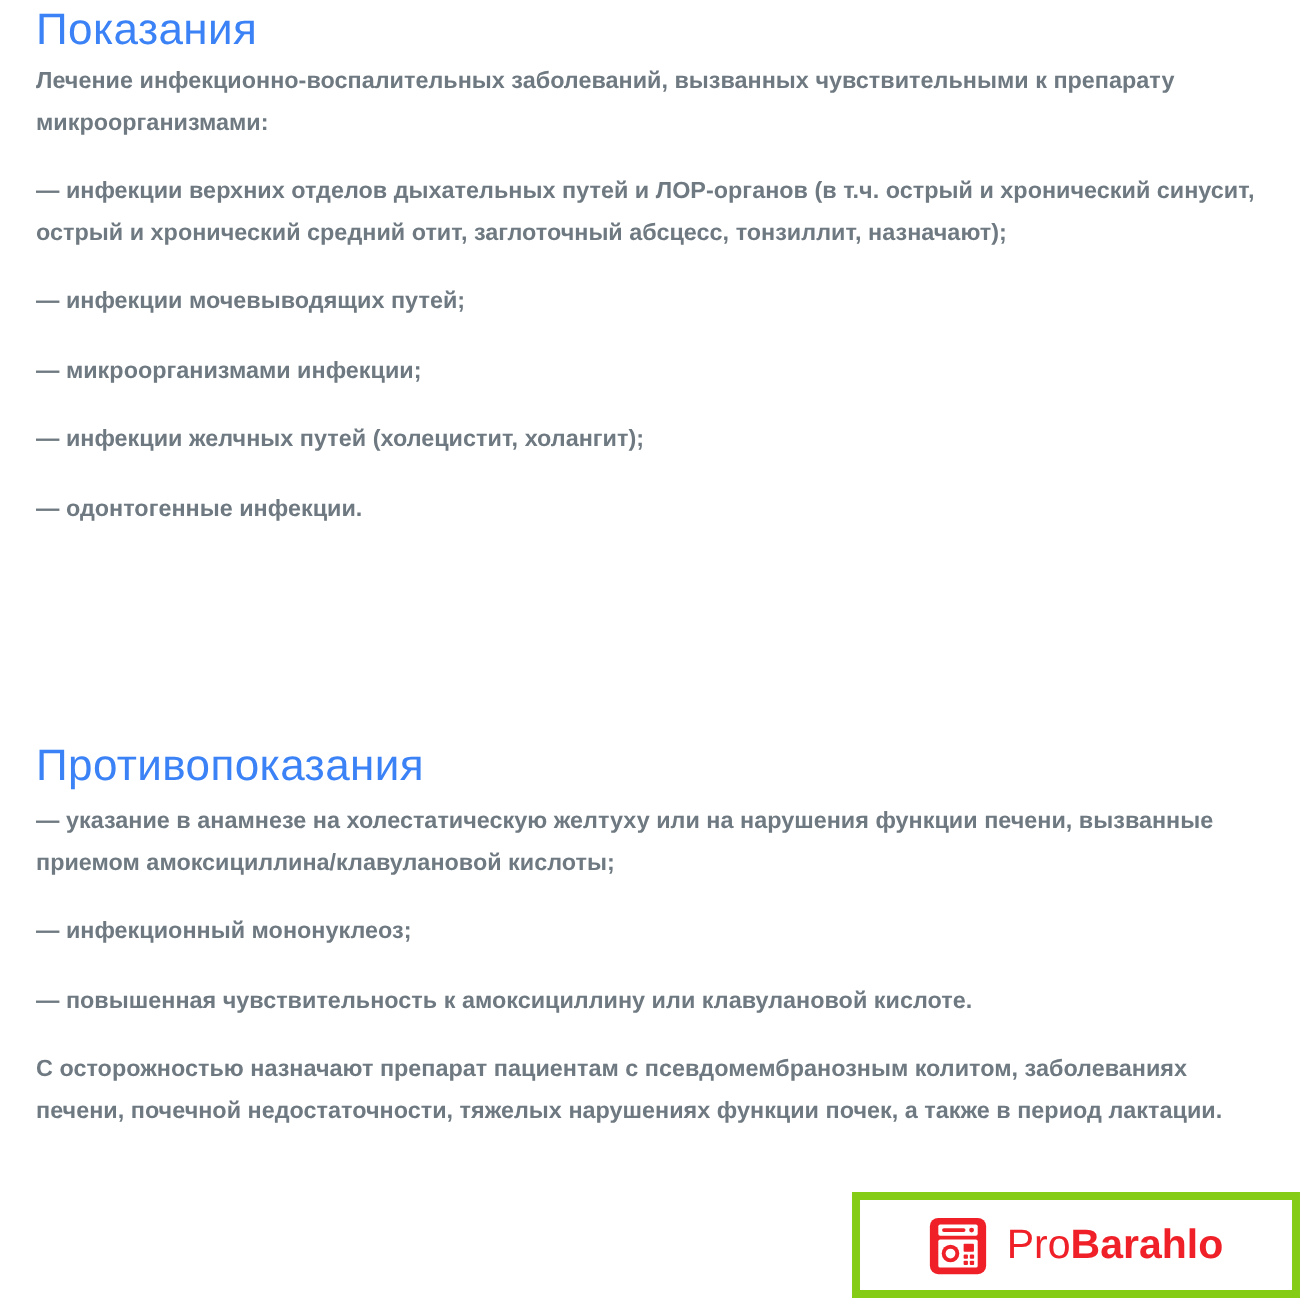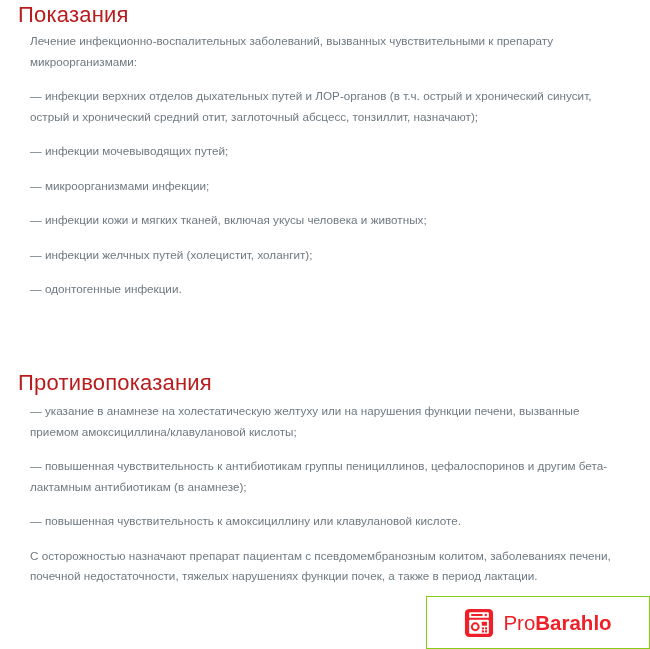--- a/index.html
+++ b/index.html
@@ -19,21 +19,21 @@
     position: relative;
     width: 650px;
     height: 649px;
     box-sizing: border-box;
     padding: 0 18px;
   }
 
   .section-heading {
     font-size: 22px;
     font-weight: 400;
-    color: #b91c1c;
+    color: #3b82f6;
     letter-spacing: 0.2px;
     line-height: 26px;
     margin: 0;
     padding: 0;
     font-family: "Liberation Sans", "DejaVu Sans", sans-serif;
   }
 
   #heading-indications {
     position: absolute;
     left: 18px;
@@ -43,24 +43,25 @@
   #heading-contraindications {
     position: absolute;
     left: 18px;
     top: 370px;
   }
 
   .body-para {
     font-size: 11.7px;
     line-height: 20.5px;
     color: #6e7981;
-    margin: 12px;
+    margin: 0;
     padding: 0;
     max-width: 614px;
     letter-spacing: 0.01px;
+    font-weight: bold;
   }
 
   .block-indications {
     position: absolute;
     left: 18px;
     top: 31px;
     width: 614px;
   }
 
   .block-contraindications {
@@ -79,21 +80,21 @@
   }
 
   
   .watermark {
     position: absolute;
     left: 426px;
     top: 596px;
     width: 224px;
     height: 53px;
     background: #ffffff;
-    border: 1px solid #84cc16;
+    border: 4px solid #84cc16;
     box-sizing: border-box;
     display: flex;
     align-items: center;
     justify-content: center;
     gap: 9px;
   }
 
   .wm-icon {
     width: 30px;
     height: 30px;
@@ -120,30 +121,29 @@
 
 <div class="page">
 
   <h2 class="section-heading" id="heading-indications">Показания</h2>
 
   <div class="block-indications">
     <p class="body-para para-gap-first">Лечение инфекционно-воспалительных заболеваний, вызванных чувствительными к препарату микроорганизмами:</p>
     <p class="body-para para-gap">— инфекции верхних отделов дыхательных путей и ЛОР-органов (в т.ч. острый и хронический синусит, острый и хронический средний отит, заглоточный абсцесс, тонзиллит, назначают);</p>
     <p class="body-para para-gap">— инфекции мочевыводящих путей;</p>
     <p class="body-para para-gap">— микроорганизмами инфекции;</p>
-    <p class="body-para para-gap">— инфекции кожи и мягких тканей, включая укусы человека и животных;</p>
     <p class="body-para para-gap">— инфекции желчных путей (холецистит, холангит);</p>
     <p class="body-para para-gap">— одонтогенные инфекции.</p>
   </div>
 
   <h2 class="section-heading" id="heading-contraindications">Противопоказания</h2>
 
   <div class="block-contraindications">
     <p class="body-para para-gap-first">— указание в анамнезе на холестатическую желтуху или на нарушения функции печени, вызванные приемом амоксициллина/клавулановой кислоты;</p>
-    <p class="body-para para-gap">— повышенная чувствительность к антибиотикам группы пенициллинов, цефалоспоринов и другим бета-лактамным антибиотикам (в анамнезе);</p>
+    <p class="body-para para-gap">— инфекционный мононуклеоз;</p>
     <p class="body-para para-gap">— повышенная чувствительность к амоксициллину или клавулановой кислоте.</p>
     <p class="body-para para-gap">С осторожностью назначают препарат пациентам с псевдомембранозным колитом, заболеваниях печени, почечной недостаточности, тяжелых нарушениях функции почек, а также в период лактации.</p>
   </div>
 
   <div class="watermark">
     <svg class="wm-icon" viewBox="0 0 64 64" aria-hidden="true">
       <rect x="2" y="2" width="60" height="60" rx="9" ry="9" fill="#ef2028"></rect>
       <rect x="11" y="9" width="42" height="12" rx="2" ry="2" fill="#ffffff"></rect>
       <rect x="15" y="13" width="25" height="4" rx="2" ry="2" fill="#ef2028"></rect>
       <circle cx="46.5" cy="15" r="2.6" fill="#ef2028"></circle>

